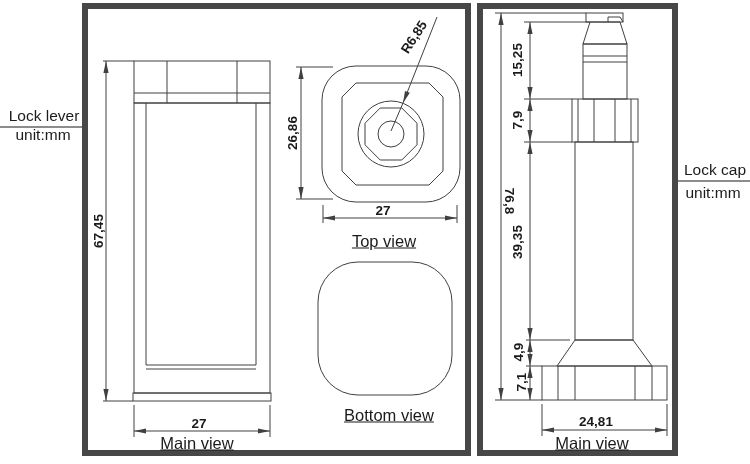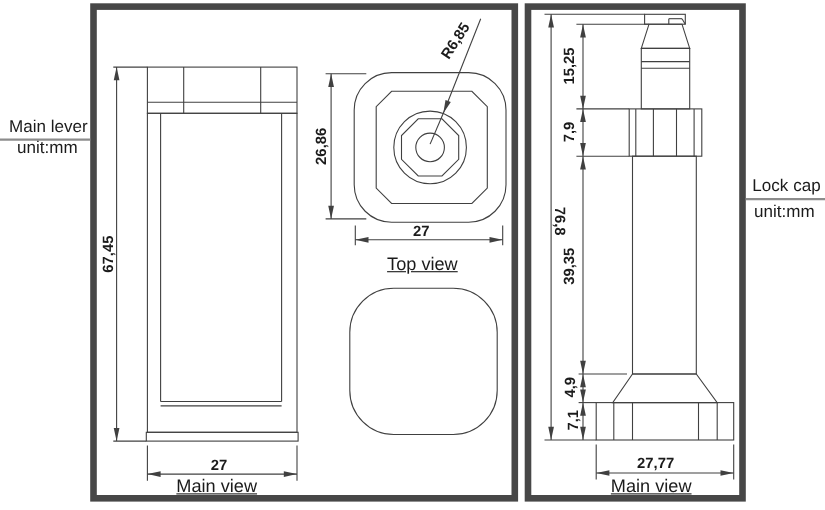--- a/index.html
+++ b/index.html
@@ -130,37 +130,38 @@
       <line x1="530" y1="142" x2="530" y2="340" marker-start="url(#ah)" marker-end="url(#ah)"></line>
       <line x1="530" y1="340" x2="530" y2="366" marker-start="url(#ah)" marker-end="url(#ah)"></line>
       <line x1="530" y1="366" x2="530" y2="400" marker-start="url(#ah)" marker-end="url(#ah)"></line>
 
       <line x1="542" y1="404" x2="542" y2="436"></line>
       <line x1="667" y1="404" x2="667" y2="436"></line>
       <line x1="542" y1="430" x2="667" y2="430" marker-start="url(#ah)" marker-end="url(#ah)"></line>
     </g>
   </svg>
 
-  <span class="txt sidelabel" style="left:44px;top:116px;">Main lever</span>
+  <span class="txt sidelabel" style="left:44px;top:116px;">Lock lever</span>
   <span class="txt sidelabel" style="left:43px;top:135px;">unit:mm</span>
   <span class="txt sidelabel" style="left:715px;top:170px;">Lock cap</span>
   <span class="txt sidelabel" style="left:713px;top:193px;">unit:mm</span>
 
   <span class="txt dim r90" style="left:98px;top:231px;">67,45</span>
   <span class="txt dim" style="left:199px;top:423px;">27</span>
   <span class="txt caption" style="left:197px;top:443px;">Main view</span>
 
   <span class="txt dim r90" style="left:292px;top:133px;">26,86</span>
   <span class="txt dim" style="left:383px;top:210px;">27</span>
   <span class="txt dim r57" style="left:414px;top:37px;">R6,85</span>
   <span class="txt caption" style="left:384px;top:241px;">Top view</span>
 
+  <span class="txt caption" style="left:389px;top:415px;">Bottom view</span>
 
   <span class="txt dim r90cw" style="left:509px;top:201px;">76,8</span>
   <span class="txt dim r90" style="left:517px;top:60px;">15,25</span>
   <span class="txt dim r90" style="left:517px;top:120px;">7,9</span>
   <span class="txt dim r90" style="left:517px;top:242px;">39,35</span>
   <span class="txt dim r90" style="left:518px;top:352px;">4,9</span>
   <span class="txt dim r90" style="left:521px;top:382px;">7,1</span>
-  <span class="txt dim" style="left:596px;top:421px;">27,77</span>
+  <span class="txt dim" style="left:596px;top:421px;">24,81</span>
   <span class="txt caption" style="left:592px;top:443px;">Main view</span>
 
 </div>
 
 </body></html>

